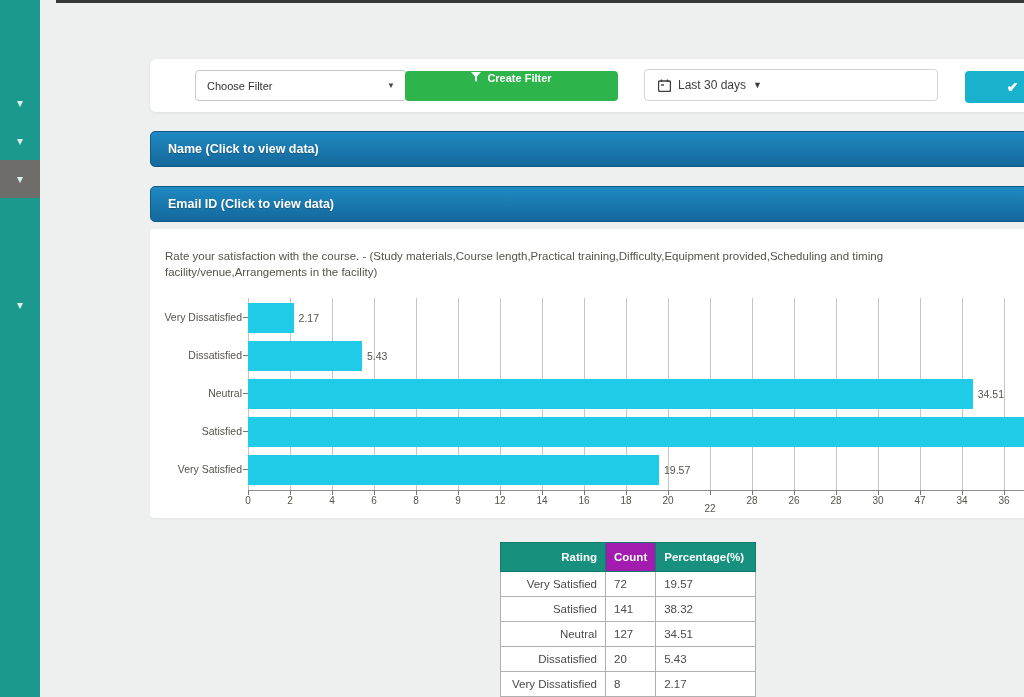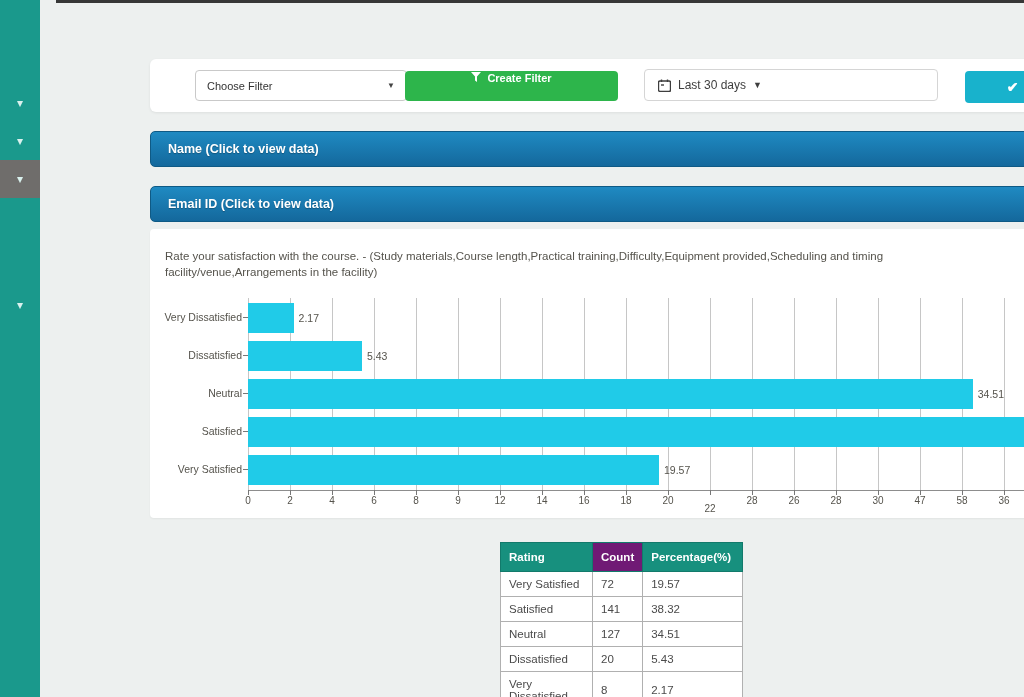--- a/index.html
+++ b/index.html
@@ -54,21 +54,21 @@
   .ylab { position:absolute; left:2px; width:90px; text-align:right; font-size:10.5px; color:#55534c; white-space:nowrap; }
   .ydash { position:absolute; left:93px; width:5px; height:1px; background:#777; }
   .xlab { position:absolute; width:26px; margin-left:-13px; text-align:center; font-size:10px; color:#55534c; }
   .xtick { position:absolute; width:1px; height:5px; background:#777; top:261px; }
 
   .freq-table { position:absolute; left:500px; top:542px; border-collapse:collapse; background:#fff;
                 font-size:11.5px; color:#4a4a4a; }
   .freq-table th { color:#fff; text-align:left; font-size:11.5px; font-weight:bold; padding:8px 8px;
                    border:1px solid #127a6b; }
   .freq-table td { border:1px solid #b0b0b0; padding:6px 8px; background:#fff; }
-  .freq-table td:nth-child(1), .freq-table th:nth-child(1) { width:92px; }
+  .freq-table td:nth-child(1), .freq-table th:nth-child(1) { width:105px;text-align:right; }
   .freq-table td:nth-child(2), .freq-table th:nth-child(2) { width:48px; }
   .freq-table td:nth-child(3), .freq-table th:nth-child(3) { width:100px; }
 </style>
 </head>
 <body>
 
 <div class="page">
 
   <div class="topline"></div>
 
@@ -187,40 +187,40 @@
       <div class="xlab" style="left: 602px; top: 266px;">28</div>
       <div class="xtick" style="left: 644px;"></div>
       <div class="xlab" style="left: 644px; top: 266px;">26</div>
       <div class="xtick" style="left: 686px;"></div>
       <div class="xlab" style="left: 686px; top: 266px;">28</div>
       <div class="xtick" style="left: 728px;"></div>
       <div class="xlab" style="left: 728px; top: 266px;">30</div>
       <div class="xtick" style="left: 770px;"></div>
       <div class="xlab" style="left: 770px; top: 266px;">47</div>
       <div class="xtick" style="left: 812px;"></div>
-      <div class="xlab" style="left: 812px; top: 266px;">58</div>
+      <div class="xlab" style="left: 812px; top: 266px;">34</div>
       <div class="xtick" style="left: 854px;"></div>
       <div class="xlab" style="left: 854px; top: 266px;">36</div>
       <div class="ylab" style="top: 82px;">Very Dissatisfied</div>
       <div class="ydash" style="top: 88px;"></div>
       <div class="ylab" style="top: 120px;">Dissatisfied</div>
       <div class="ydash" style="top: 126px;"></div>
       <div class="ylab" style="top: 158px;">Neutral</div>
       <div class="ydash" style="top: 164px;"></div>
       <div class="ylab" style="top: 196px;">Satisfied</div>
       <div class="ydash" style="top: 202px;"></div>
       <div class="ylab" style="top: 234px;">Very Satisfied</div>
       <div class="ydash" style="top: 240px;"></div>
     </section>
 
   <table class="freq-table">
     <thead id="thead">
         <tr>
           <th style="background: rgb(23, 144, 126);">Rating</th>
-          <th style="background: #701a75;">Count</th>
+          <th style="background: #a21caf;">Count</th>
           <th style="background: rgb(23, 144, 126);">Percentage(%)</th>
         </tr>
       </thead>
     <tbody id="tbody">
         <tr>
           <td>Very Satisfied</td>
           <td>72</td>
           <td>19.57</td>
         </tr>
         <tr>

